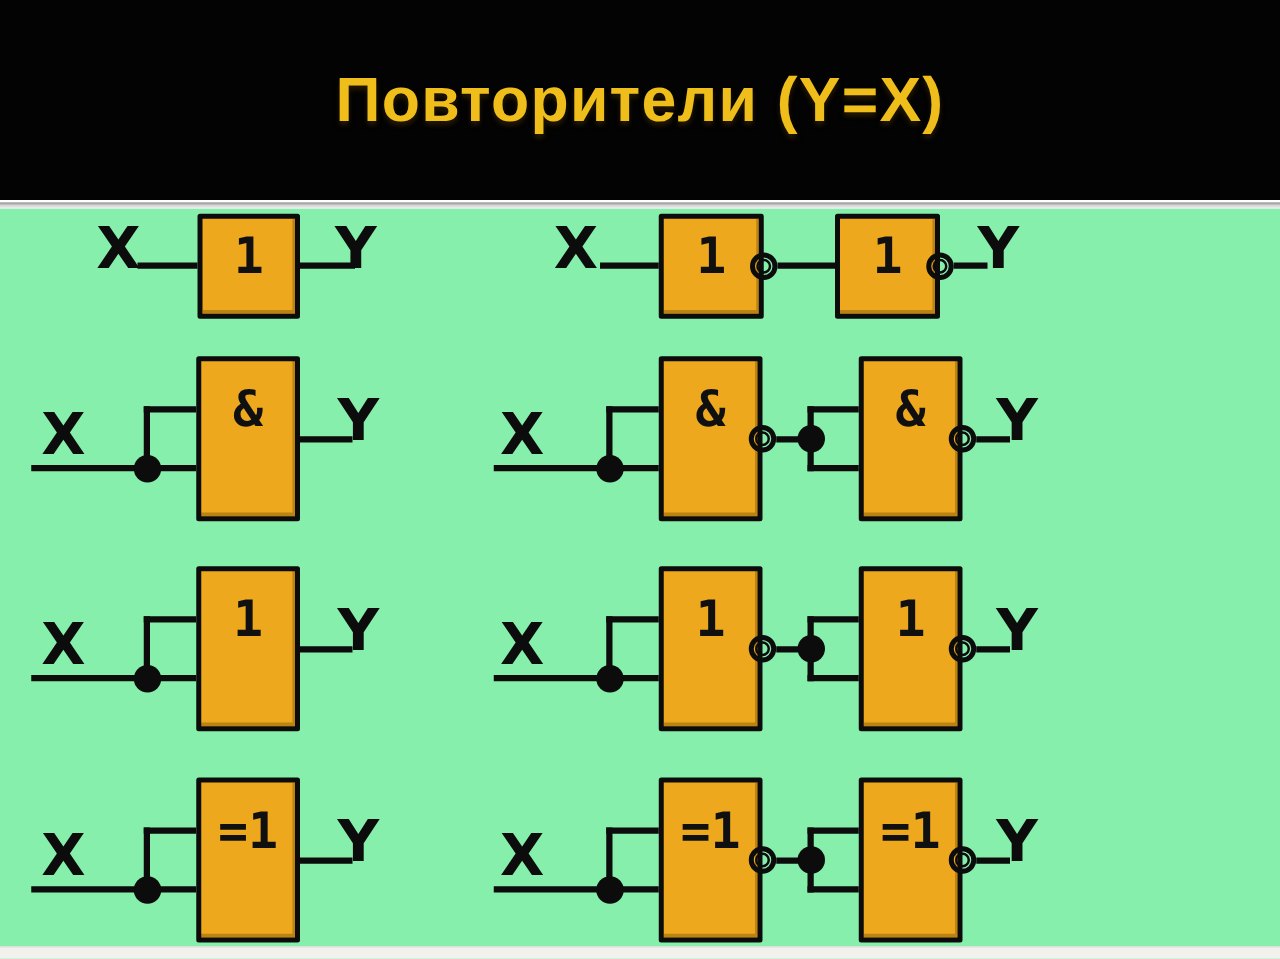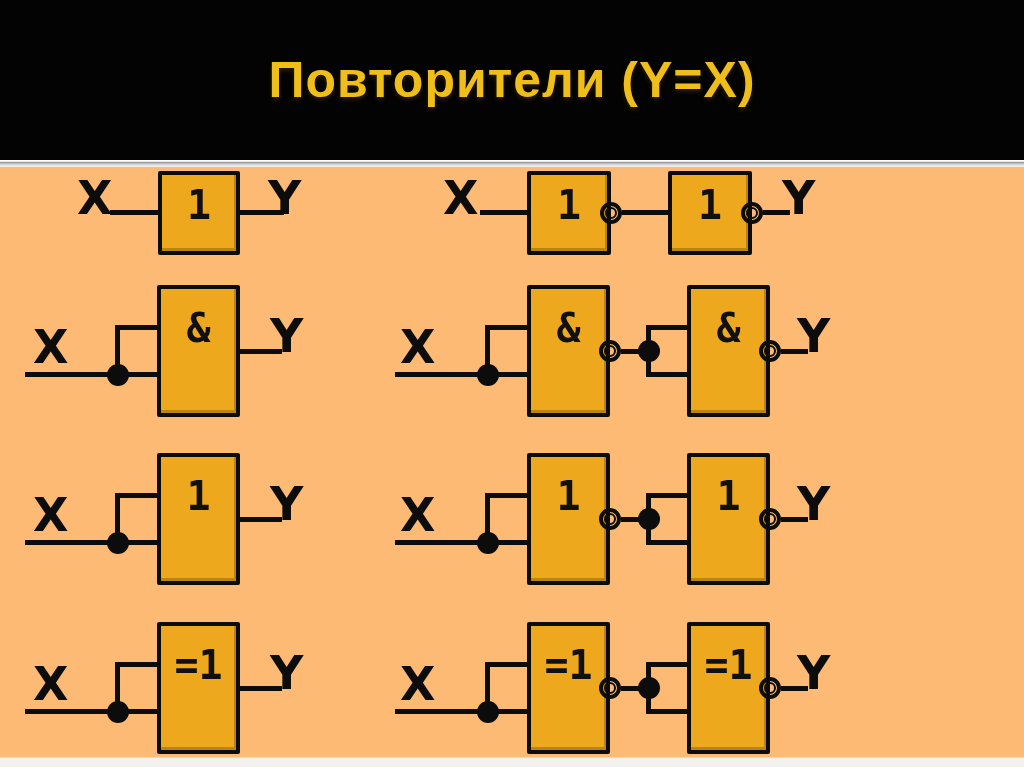--- a/index.html
+++ b/index.html
@@ -1,17 +1,17 @@
 <!DOCTYPE html>
 <html><head>
 <meta charset="utf-8">
 <style>
   * { margin:0; padding:0; box-sizing:border-box; }
   html,body { width:1024px; height:767px; background:#ffffff; font-family:"DejaVu Sans",sans-serif; }
-  .slide { position:relative; width:1024px; height:767px; overflow:hidden; background:#fdba74; }
+  .slide { position:relative; width:1024px; height:767px; overflow:hidden; background:#86efac; }
 
   .header { position:absolute; top:0; left:0; width:1024px; height:160px; background:#030303;
             display:flex; align-items:center; justify-content:center; }
   .title  { font-family:"Liberation Sans",sans-serif; font-weight:bold; font-size:50px;
             color:#EFBE1A; letter-spacing:1px; text-shadow:0 3px 4px rgba(70,45,0,0.55); }
 
   .separator { position:absolute; left:0; top:160px; width:1024px; height:7px;
                background:linear-gradient(to bottom,#fdfdfd 0%,#fdfdfd 18%,#9a9a9a 34%,#d5d5d5 62%,#f4f4f4 100%); }
 
   .strip { position:absolute; left:0; top:757px; width:1024px; height:10px;

